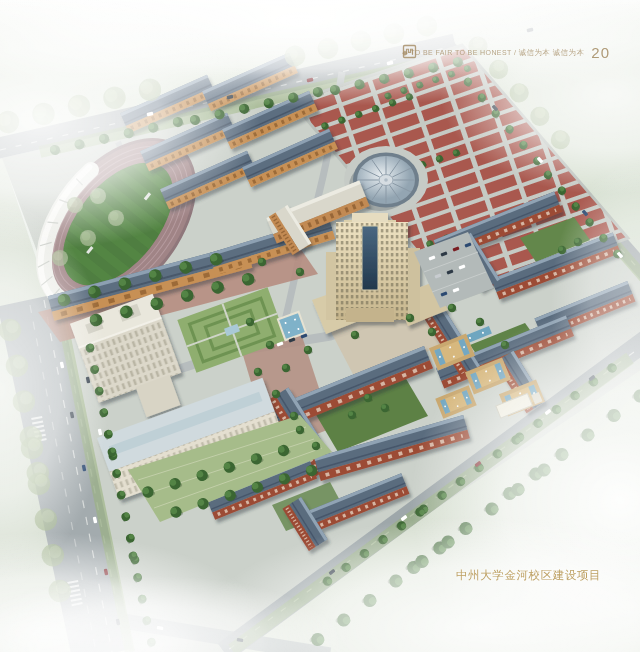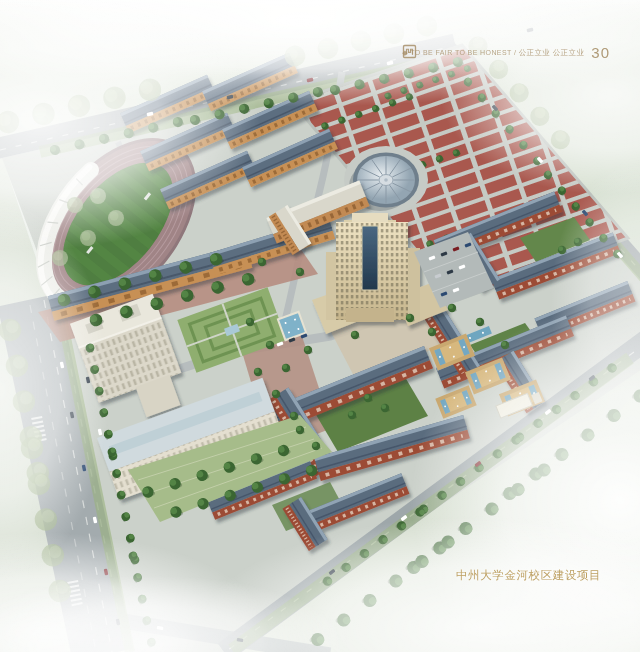--- a/index.html
+++ b/index.html
@@ -502,22 +502,22 @@
   <ellipse cx="640" cy="300" rx="90" ry="140" fill="url(#fog)" opacity=".5"></ellipse>
   <ellipse cx="620" cy="500" rx="210" ry="195" fill="url(#fog)" opacity=".95"></ellipse>
   <ellipse cx="480" cy="628" rx="280" ry="112" fill="url(#fog)" opacity=".9"></ellipse>
   <ellipse cx="40" cy="632" rx="230" ry="100" fill="url(#fog)" opacity=".85"></ellipse>
   <ellipse cx="0" cy="390" rx="110" ry="190" fill="url(#fog)" opacity=".75"></ellipse>
   <ellipse cx="150" cy="645" rx="200" ry="70" fill="url(#fog)" opacity=".8"></ellipse>
 </g>
 </svg>
 
 <div class="hdr">
-  <span class="slog"><span>◆</span> <span>TO BE FAIR TO BE HONEST</span> <span>/</span> <span class="cn">公正立业 公正立业</span></span>
+  <span class="slog"><span>◆</span> <span>TO BE FAIR TO BE HONEST</span> <span>/</span> <span class="cn">诚信为本 诚信为本</span></span>
   <svg class="logo" viewBox="0 0 20 20">
     <rect x="2" y="2" width="16" height="16" rx="1.5" fill="none" stroke="currentColor" stroke-width="1.8"></rect>
     <path d="M6,14 V7 h2.6 v4.2 h2.8 V7 H14 v7" fill="none" stroke="currentColor" stroke-width="1.6"></path>
   </svg>
-  <span class="pageno">30</span>
+  <span class="pageno">20</span>
 </div>
 
 <div class="cap">中州大学金河校区建设项目</div>
 </div>
 
 </body></html>

